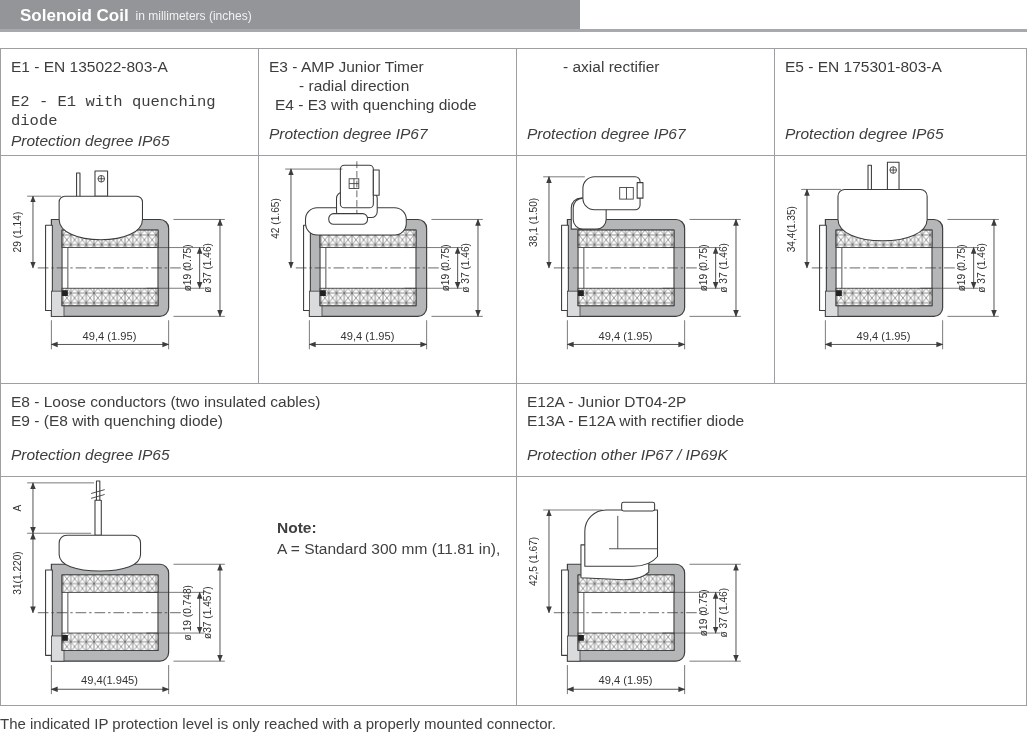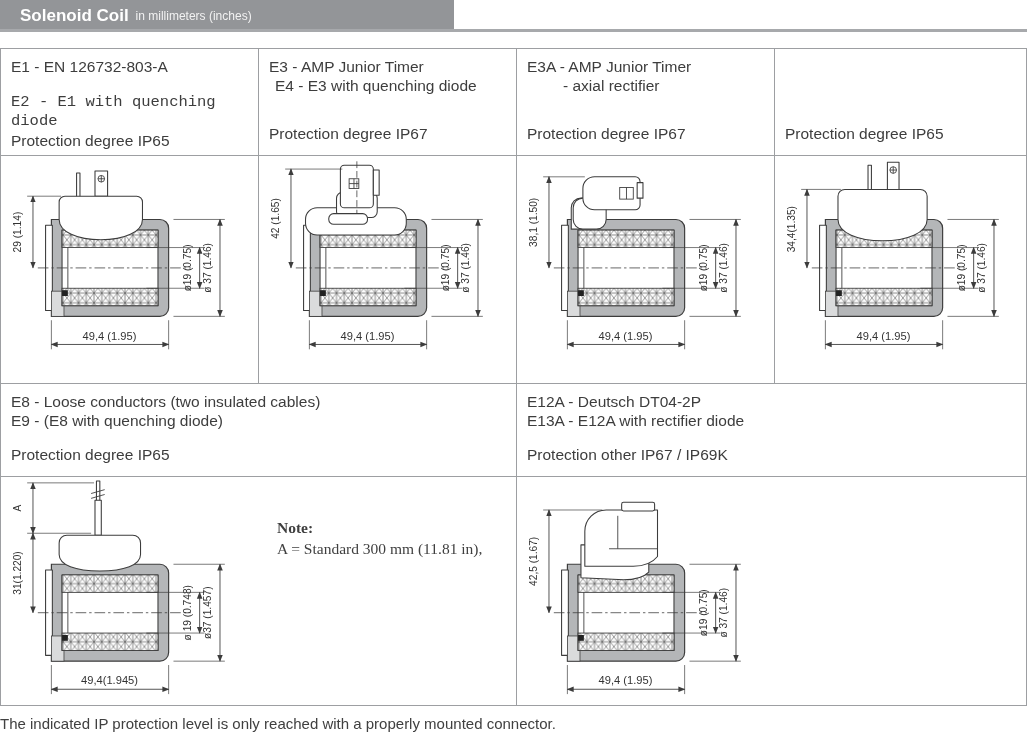--- a/index.html
+++ b/index.html
@@ -6,21 +6,21 @@
   body {
     font-family: "Liberation Sans", "DejaVu Sans", sans-serif;
     background: #fff; color: #3f3f3f;
     width: 1027px;
   }
   .page { width: 1027px; padding: 0; }
 
   
   .header-wrap { position: relative; height: 33px; margin-bottom: 15px; }
   .header-bar {
-    position: absolute; left: 0; top: 0; width: 454px; height: 31px;
+    position: absolute; left: 0; top: 0; width: 580px; height: 31px;
     background: #939598; color: #fff; display: flex; align-items: center;
     padding-left: 20px; gap: 7px; white-space: nowrap;
   }
   .header-bar .t-bold { font-weight: bold; font-size: 17px; }
   .header-bar .t-sub  { font-size: 12px; color: #f2f2f2; }
   .header-rule { position: absolute; left: 0; top: 29px; right: 0; height: 3px; background: #a7a9ac; }
 
   
   .tbl {
     display: grid;
@@ -33,26 +33,26 @@
   .cell.last-row { border-bottom: none; }
   .cell.span2 { grid-column: span 2; }
 
   .head-cell {
     padding: 8px 10px 6px 10px; font-size: 15.5px; line-height: 19px;
     display: flex; flex-direction: column; color: #3d3d3d;
   }
   .head-cell .gap { margin-top: 17px; font-family: Liberation Mono, monospace; }
   .head-cell .ind1 { padding-left: 30px; }
   .head-cell .ind2 { padding-left: 6px; }
-  .head-cell .prot { margin-top: auto; padding-bottom: 6px; }
+  .head-cell .prot { margin-top: auto; padding-bottom: 6px; font-style: italic; }
 
   .draw-cell { position: relative; background: #fff; }
   .draw-cell svg { display: block; }
 
-  .note-block { position: absolute; left: 276px; top: 40px; font-size: 15.5px; line-height: 21px; font-family: Liberation Serif, serif; }
+  .note-block { position: absolute; left: 276px; top: 40px; font-size: 15.5px; line-height: 21px; }
   .note-block .note-title { font-weight: bold; }
 
   .footer-text { margin-top: 9px; padding-left: 0; font-size: 15px; color: #404040; }
 
   
   .shell { fill: #b4b6b8; stroke: #3c3c3c; stroke-width: 1.2; }
   .fw { fill: #fff; stroke: #3c3c3c; stroke-width: 1.1; stroke-linejoin: round; }
   .ln { stroke: #3c3c3c; stroke-width: 0.9; fill: none; }
   .ext { stroke: #3c3c3c; stroke-width: 0.7; fill: none; }
   .dimline { stroke: #3c3c3c; stroke-width: 0.9; fill: none; }
@@ -83,35 +83,36 @@
     <div class="header-bar">
       <span class="t-bold">Solenoid Coil</span>
       <span class="t-sub">in millimeters (inches)</span>
     </div>
     <div class="header-rule"></div>
   </div>
 
   <div class="tbl">
 
     <div class="cell head-cell">
-      <span>E1 - EN 126732-803-A</span>
+      <span>E1 - EN 135022-803-A</span>
       <span class="gap">E2 - E1 with quenching diode</span>
       <span class="prot">Protection degree IP65</span>
     </div>
     <div class="cell head-cell">
       <span>E3 - AMP Junior Timer</span>
+      <span class="ind1">- radial direction</span>
       <span class="ind2">E4 - E3 with quenching diode</span>
       <span class="prot">Protection degree IP67</span>
     </div>
     <div class="cell head-cell">
-      <span>E3A - AMP Junior Timer</span>
       <span class="ind1" style="padding-left:36px">- axial rectifier</span>
       <span class="prot">Protection degree IP67</span>
     </div>
     <div class="cell head-cell last-col">
+      <span>E5 - EN 175301-803-A</span>
       <span class="prot">Protection degree IP65</span>
     </div>
 
     <div class="cell draw-cell">
       <svg width="250" height="218" viewBox="0 0 258 222">
         <g>
           <path class="shell" d="M52 64 h112 a9 9 0 0 1 9 9 v82 a9 9 0 0 1 -9 9 H52 Z"></path>
           <rect class="fw" x="46" y="70" width="7" height="88"></rect>
           <rect x="52" y="138" width="13" height="26" fill="#dadbdc" stroke="#3c3c3c" stroke-width="0.8"></rect>
           <rect class="fw" x="63" y="75" width="99" height="78"></rect>
@@ -295,21 +296,21 @@
         </g>
       </svg>
     </div>
 
     <div class="cell head-cell span2">
       <span>E8 - Loose conductors (two insulated cables)</span>
       <span>E9 - (E8 with quenching diode)</span>
       <span class="prot">Protection degree IP65</span>
     </div>
     <div class="cell head-cell span2 last-col">
-      <span>E12A - Deutsch DT04-2P</span>
+      <span>E12A - Junior DT04-2P</span>
       <span>E13A - E12A with rectifier diode</span>
       <span class="prot">Protection other IP67 / IP69K</span>
     </div>
 
     <div class="cell draw-cell span2 last-row">
       <svg width="250" height="222" viewBox="0 0 258 229">
         <g>
           <path class="shell" d="M52 90 h112 a9 9 0 0 1 9 9 v82 a9 9 0 0 1 -9 9 H52 Z"></path>
           <rect class="fw" x="46" y="96" width="7" height="88"></rect>
           <rect x="52" y="164" width="13" height="26" fill="#dadbdc" stroke="#3c3c3c" stroke-width="0.8"></rect>

